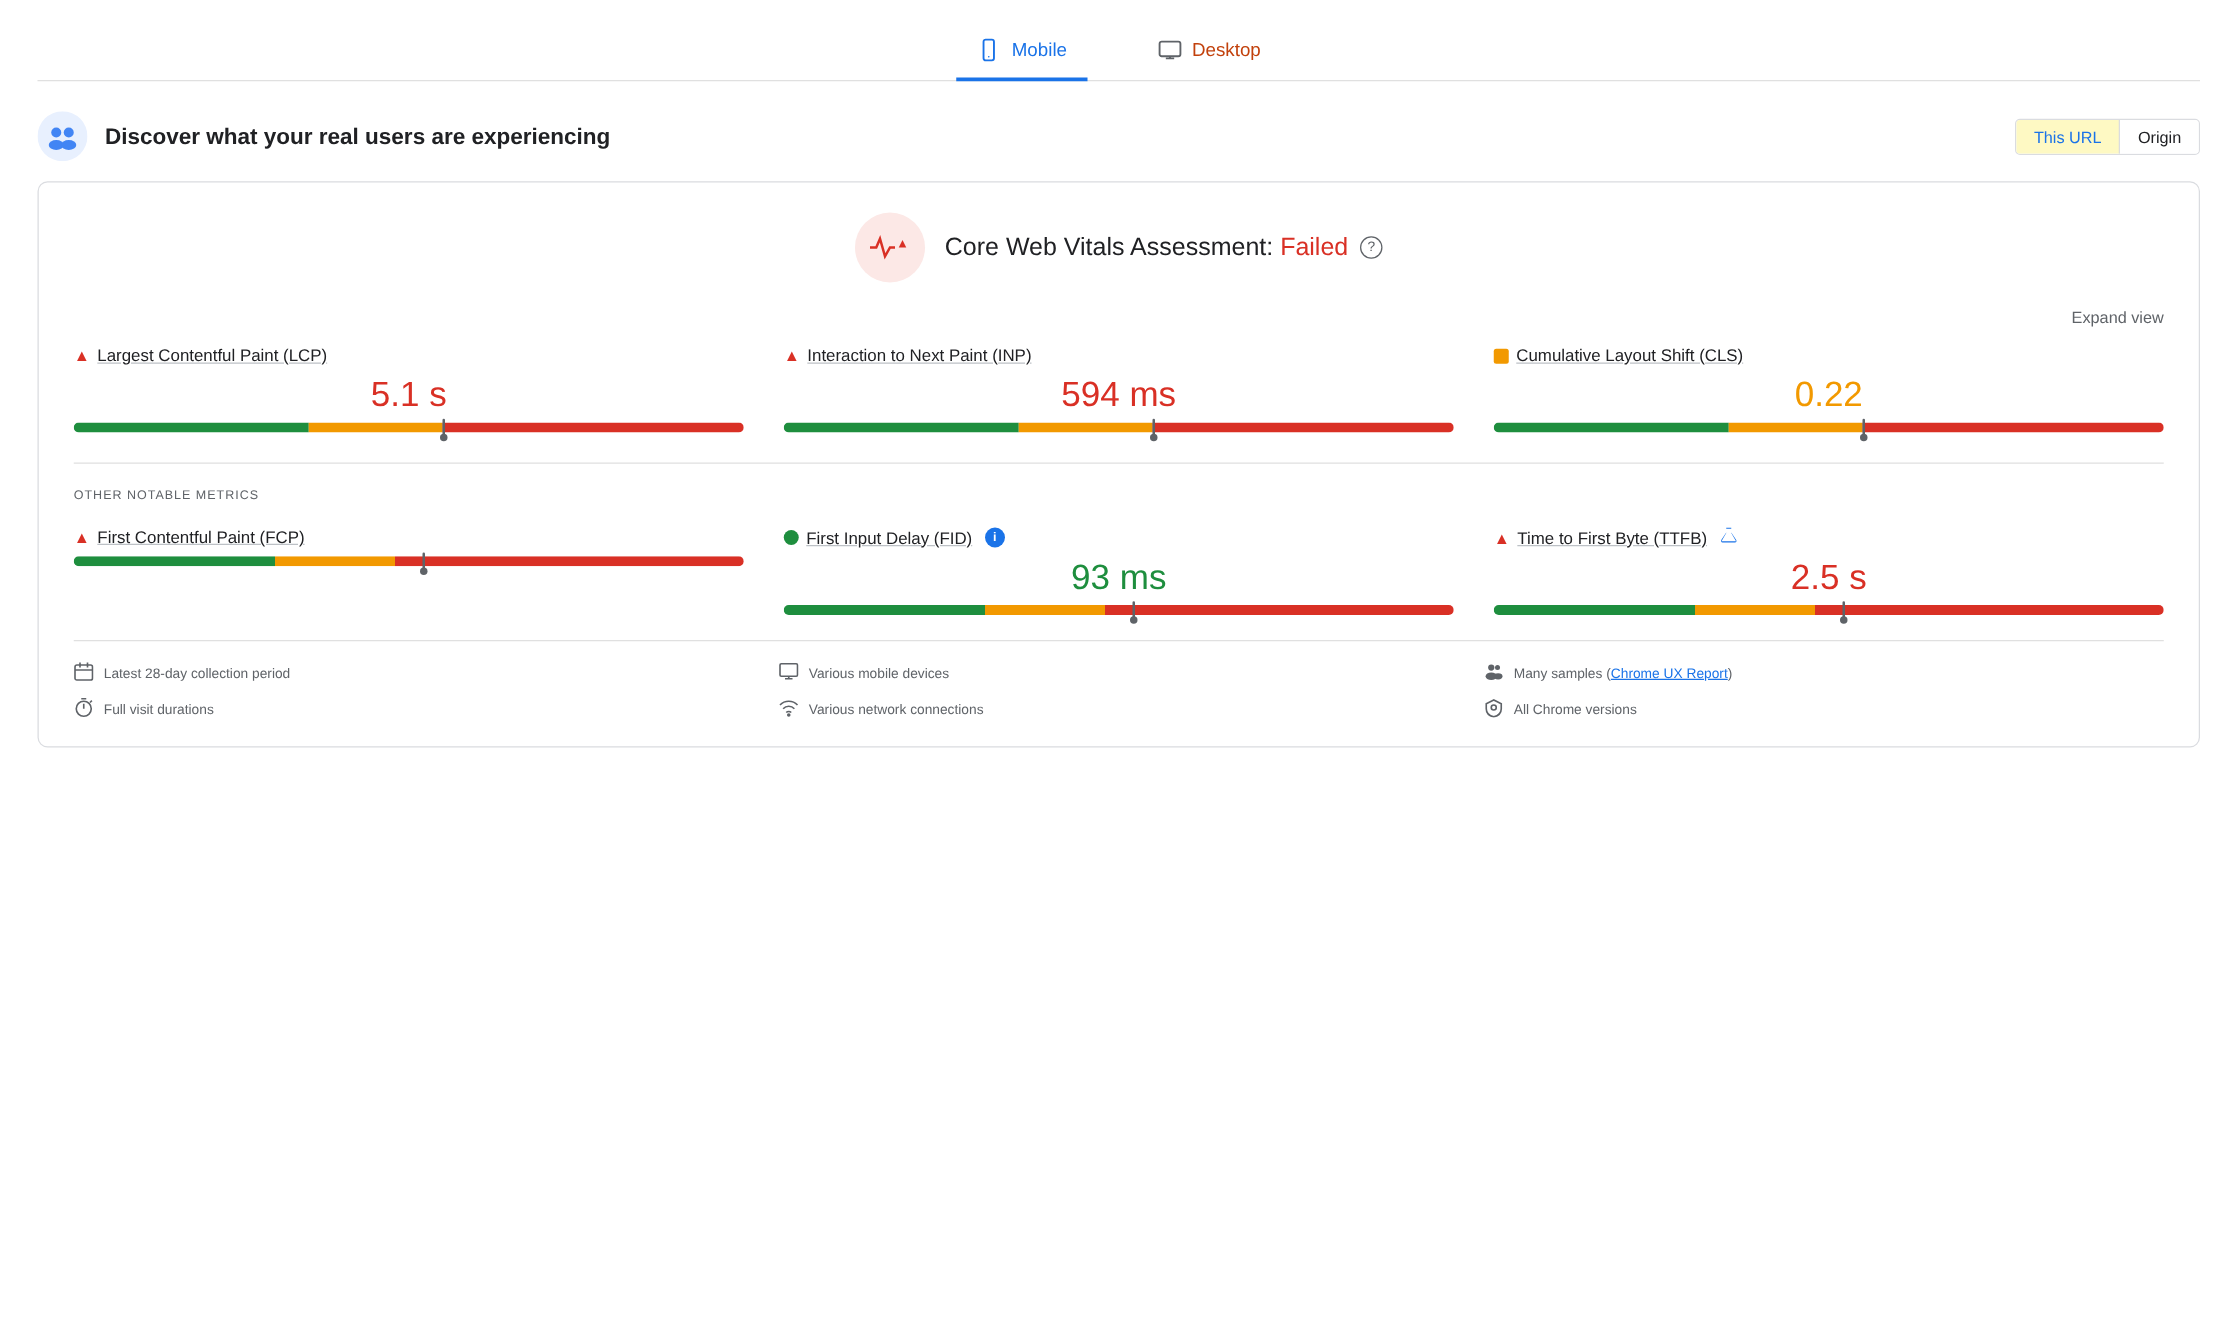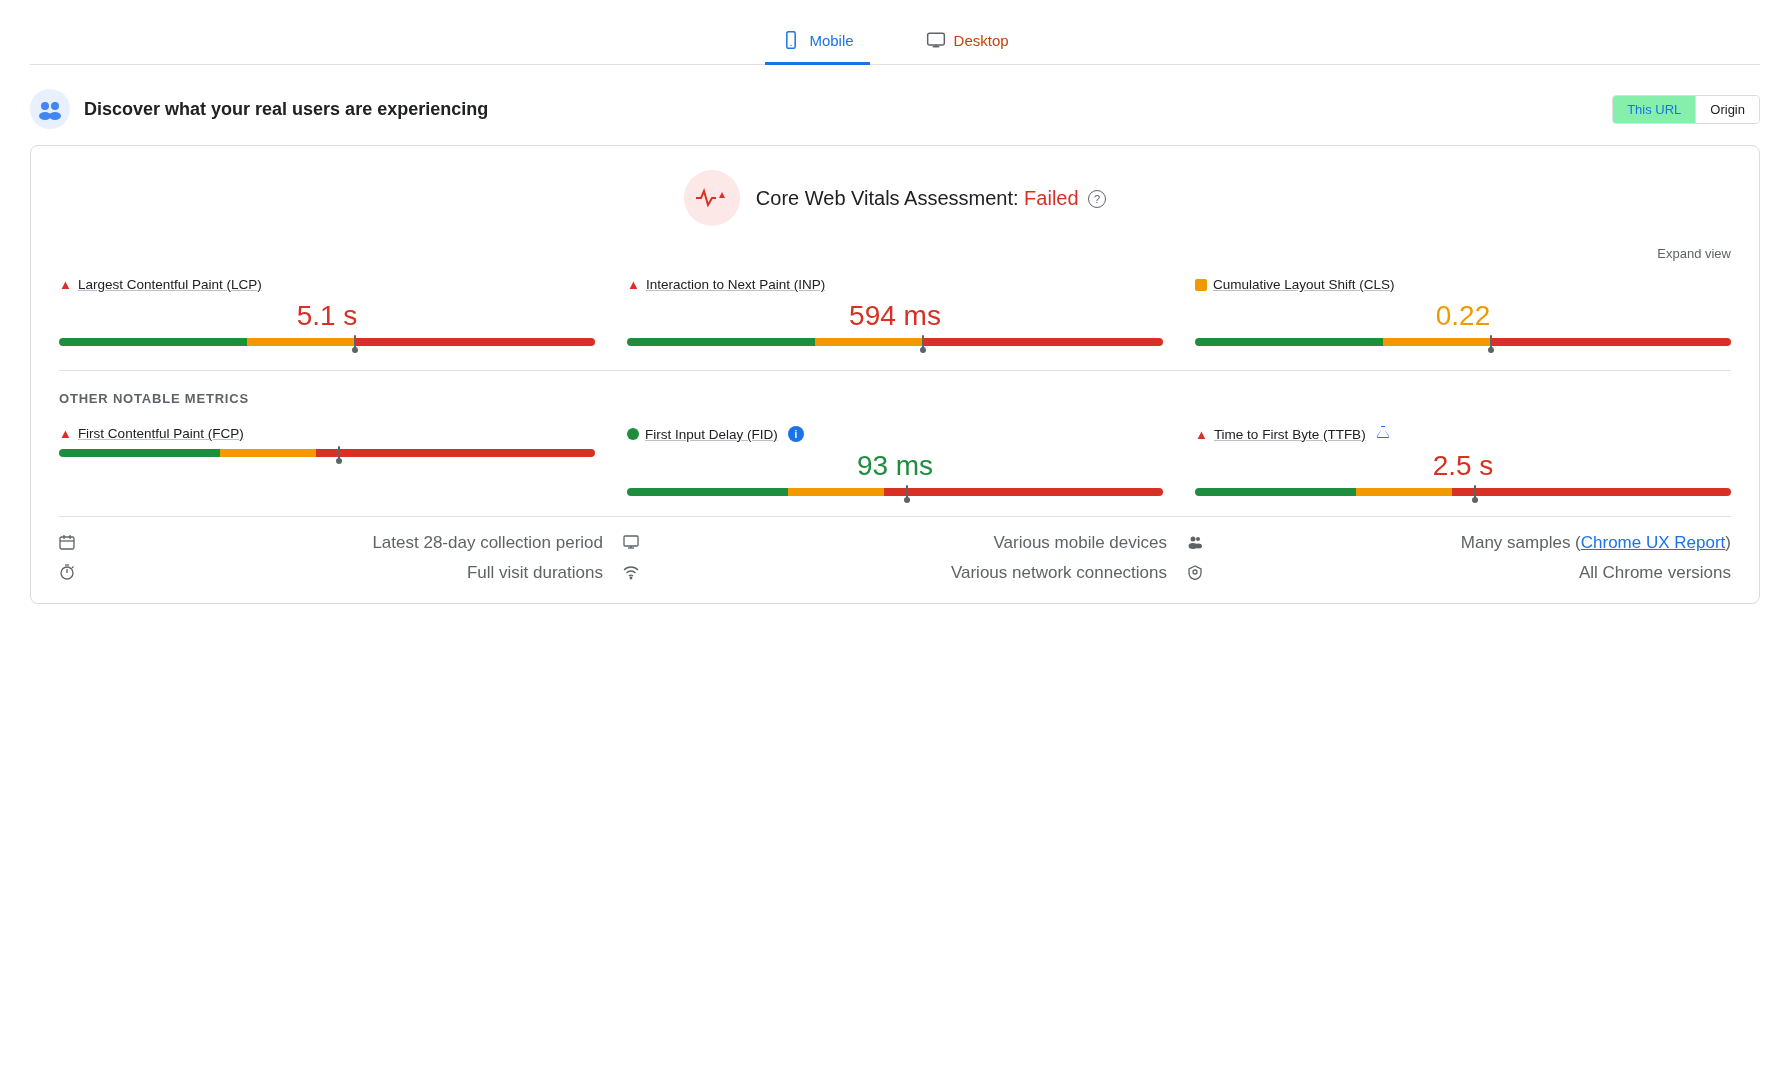--- a/index.html
+++ b/index.html
@@ -71,21 +71,21 @@
     .url-origin-btn {
       padding: 6px 14px;
       font-size: 13px;
       cursor: pointer;
       color: #202124;
       background: #fff;
       border: none;
       outline: none;
     }
     .url-origin-btn.active {
-      background: #86efac;
+      background: #fef9c3;
       color: #1a73e8;
       font-weight: 500;
     }
     .url-origin-btn:not(:last-child) {
       border-right: 1px solid #dadce0;
     }
 
     
     .main-card {
       border: 1px solid #dadce0;
@@ -214,44 +214,43 @@
       border-radius: 50%;
     }
 
     
     .section-divider {
       border: none;
       border-top: 1px solid #e0e0e0;
       margin: 24px 0 20px;
     }
     .section-label {
-      font-size: 13px;
-      font-weight: 700;
+      font-size: 10px;
+      font-weight: 400;
       letter-spacing: 0.8px;
       color: #5f6368;
       text-transform: uppercase;
       margin-bottom: 20px;
     }
 
     
     .card-footer {
       border-top: 1px solid #e0e0e0;
       margin-top: 20px;
       padding-top: 16px;
       display: grid;
       grid-template-columns: 1fr 1fr 1fr;
       gap: 10px 20px;
     }
     .footer-item {
       display: flex;
       align-items: center;
       gap: 8px;
-      font-size: 17px;
+      font-size: 11px;
       color: #5f6368;
-      justify-content: space-between;
     }
     .footer-icon {
       font-size: 14px;
     }
     .footer-link {
       color: #1a73e8;
       text-decoration: underline;
       cursor: pointer;
     }
 

